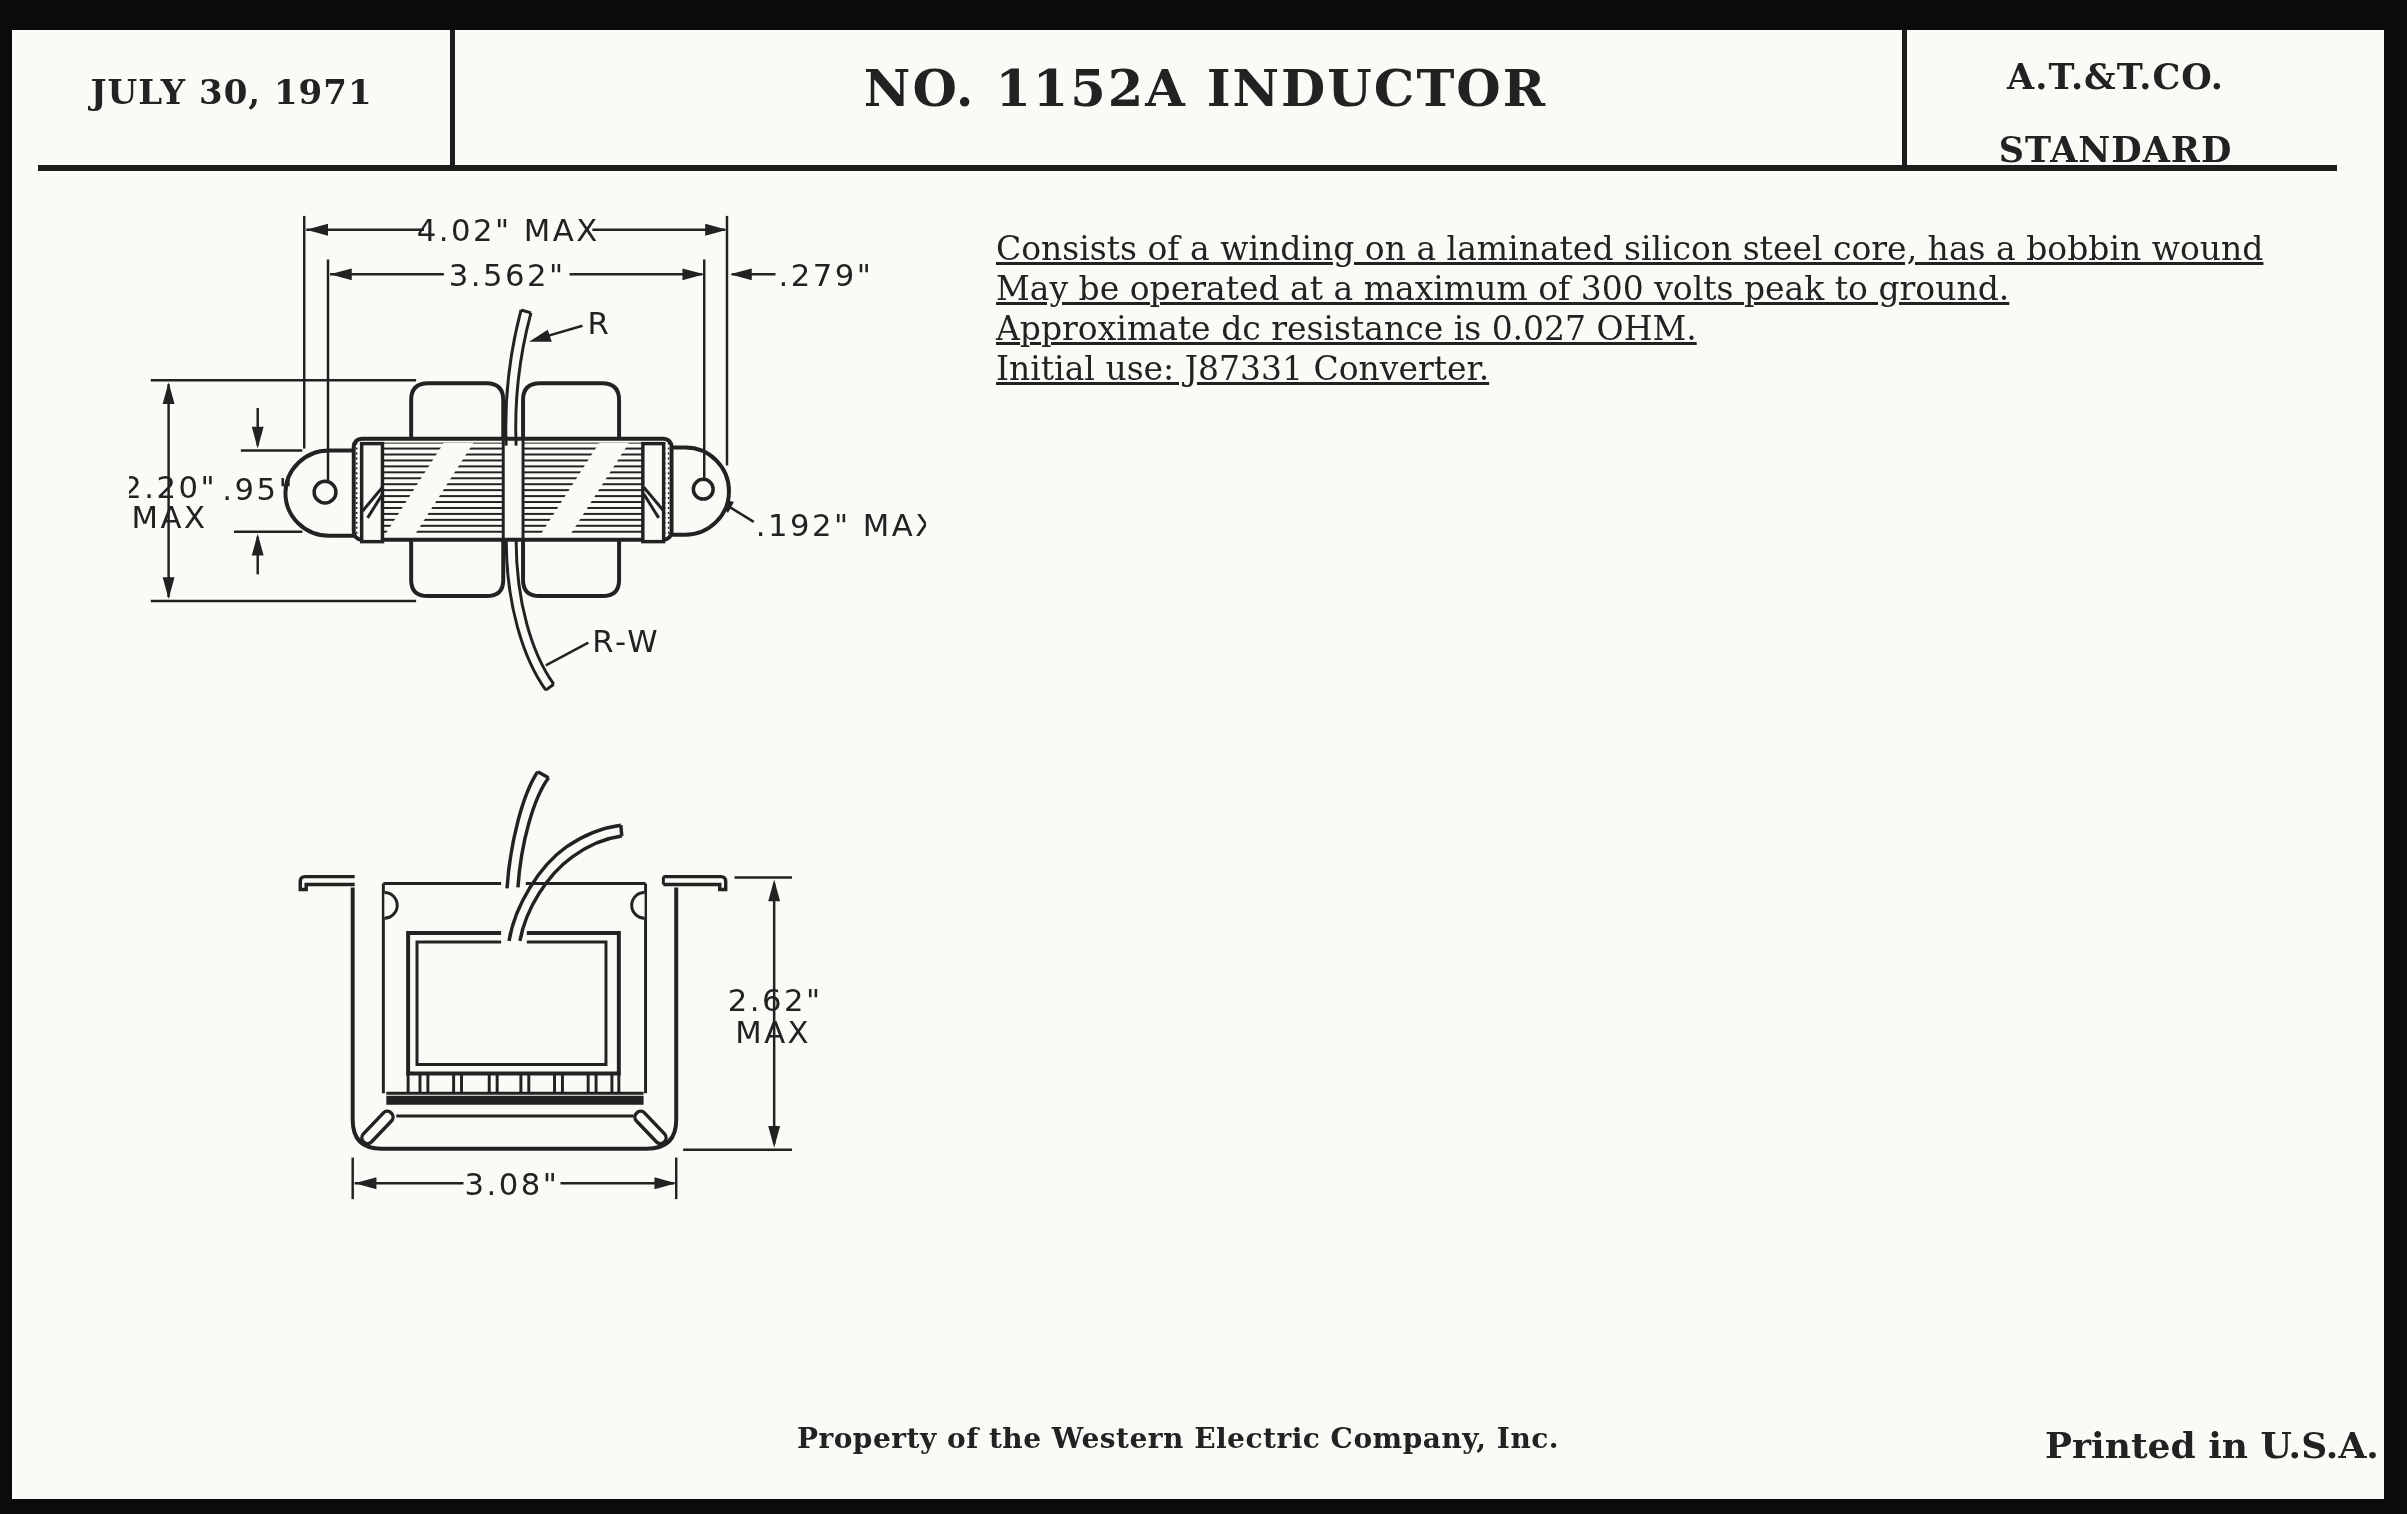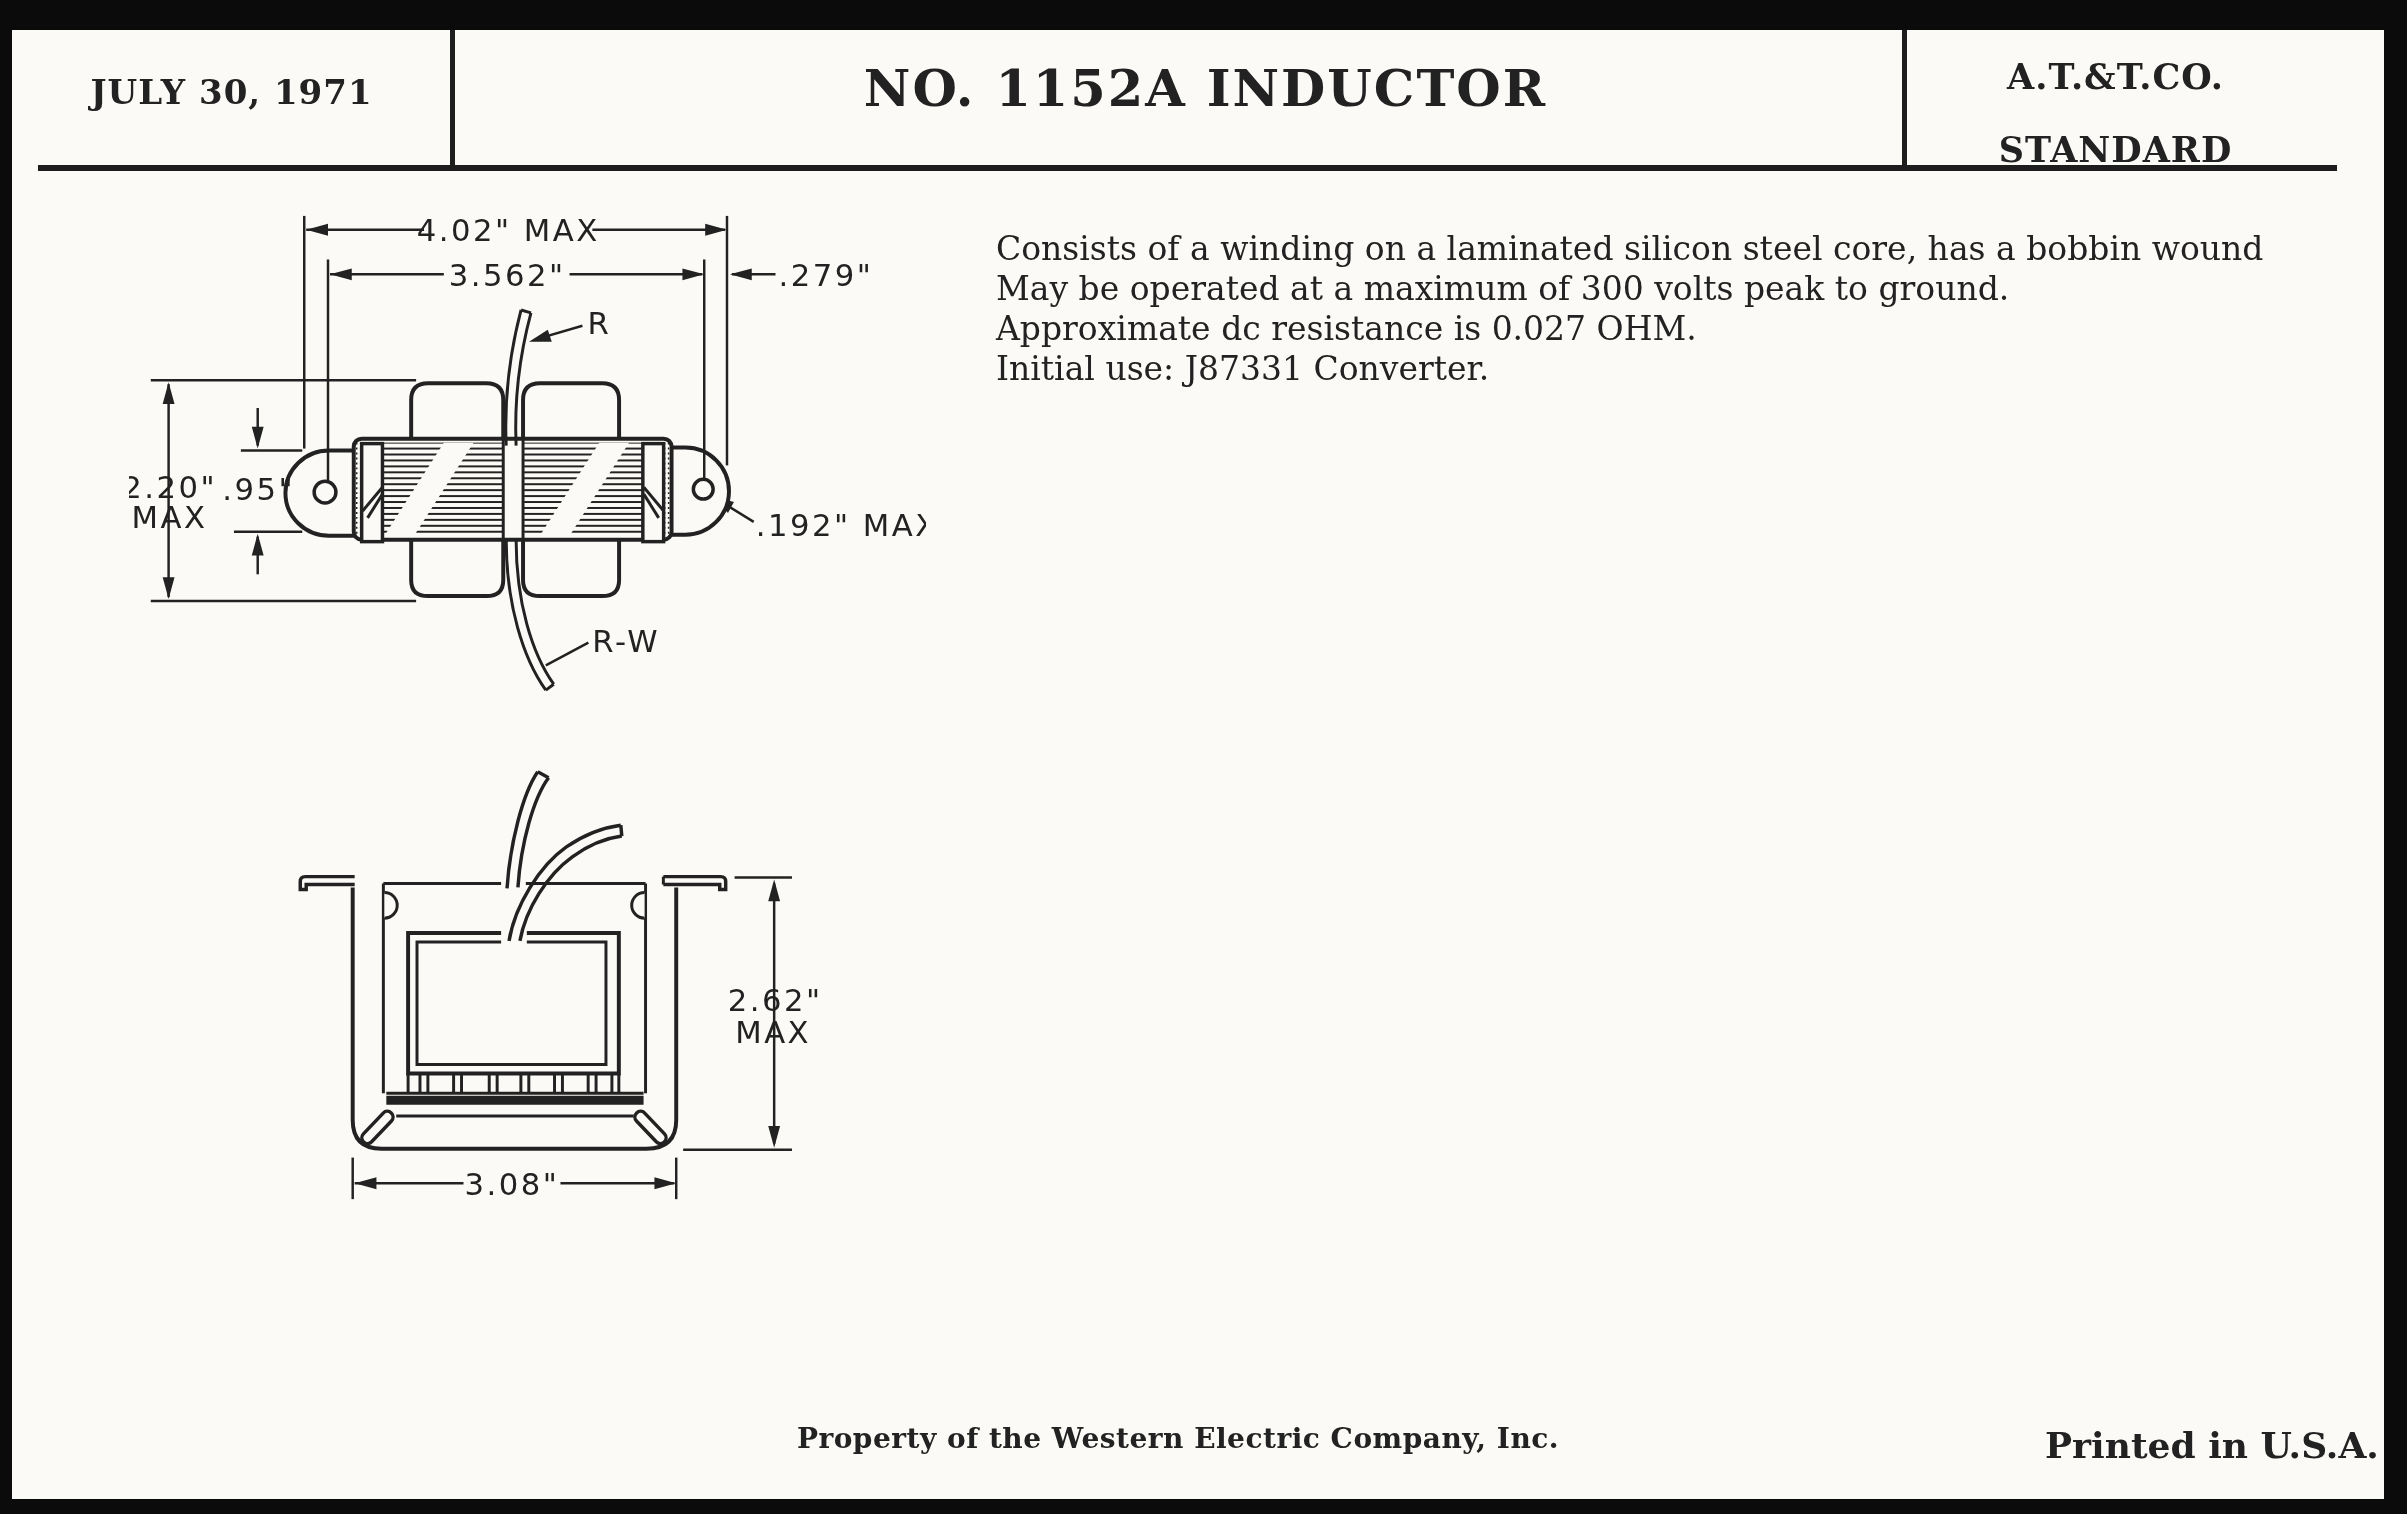--- a/index.html
+++ b/index.html
@@ -25,21 +25,21 @@
   .org-cell { left:1902px; top:30px; width:482px; height:137px; padding-right:55px; box-sizing:border-box;
               flex-direction:column; justify-content:flex-start; padding-top:28px;gap:35px; }
   .org-line { font-size:35px; font-weight:bold; line-height:38px; letter-spacing:1px; }
   .vline { position:absolute; width:5px; background:#1d1d1d; }
   .vline1 { left:450px; top:30px; height:139px; }
   .vline2 { left:1902px; top:30px; height:141px; }
   .hrule { position:absolute; left:38px; top:165px; width:2299px; height:6px; background:#1d1d1d; }
 
   
   .desc { position:absolute; left:996px; top:230px; width:1337px;
-          font-size:33px; line-height:37px; }
+          font-size:33px; line-height:37px;text-decoration:underline; }
   .desc .ln { white-space:nowrap; }
   .desc .indent { padding-left:53px; }
   .desc .spec { margin-top:3px; white-space:nowrap; }
 
   
   .footer-property { position:absolute; left:693px; top:1422px; width:970px; text-align:center;
                      font-size:28px; font-weight:bold; letter-spacing:0.5px; }
   .footer-printed { position:absolute; left:2045px; top:1424px; font-size:36px; font-weight:bold; }
 
   

